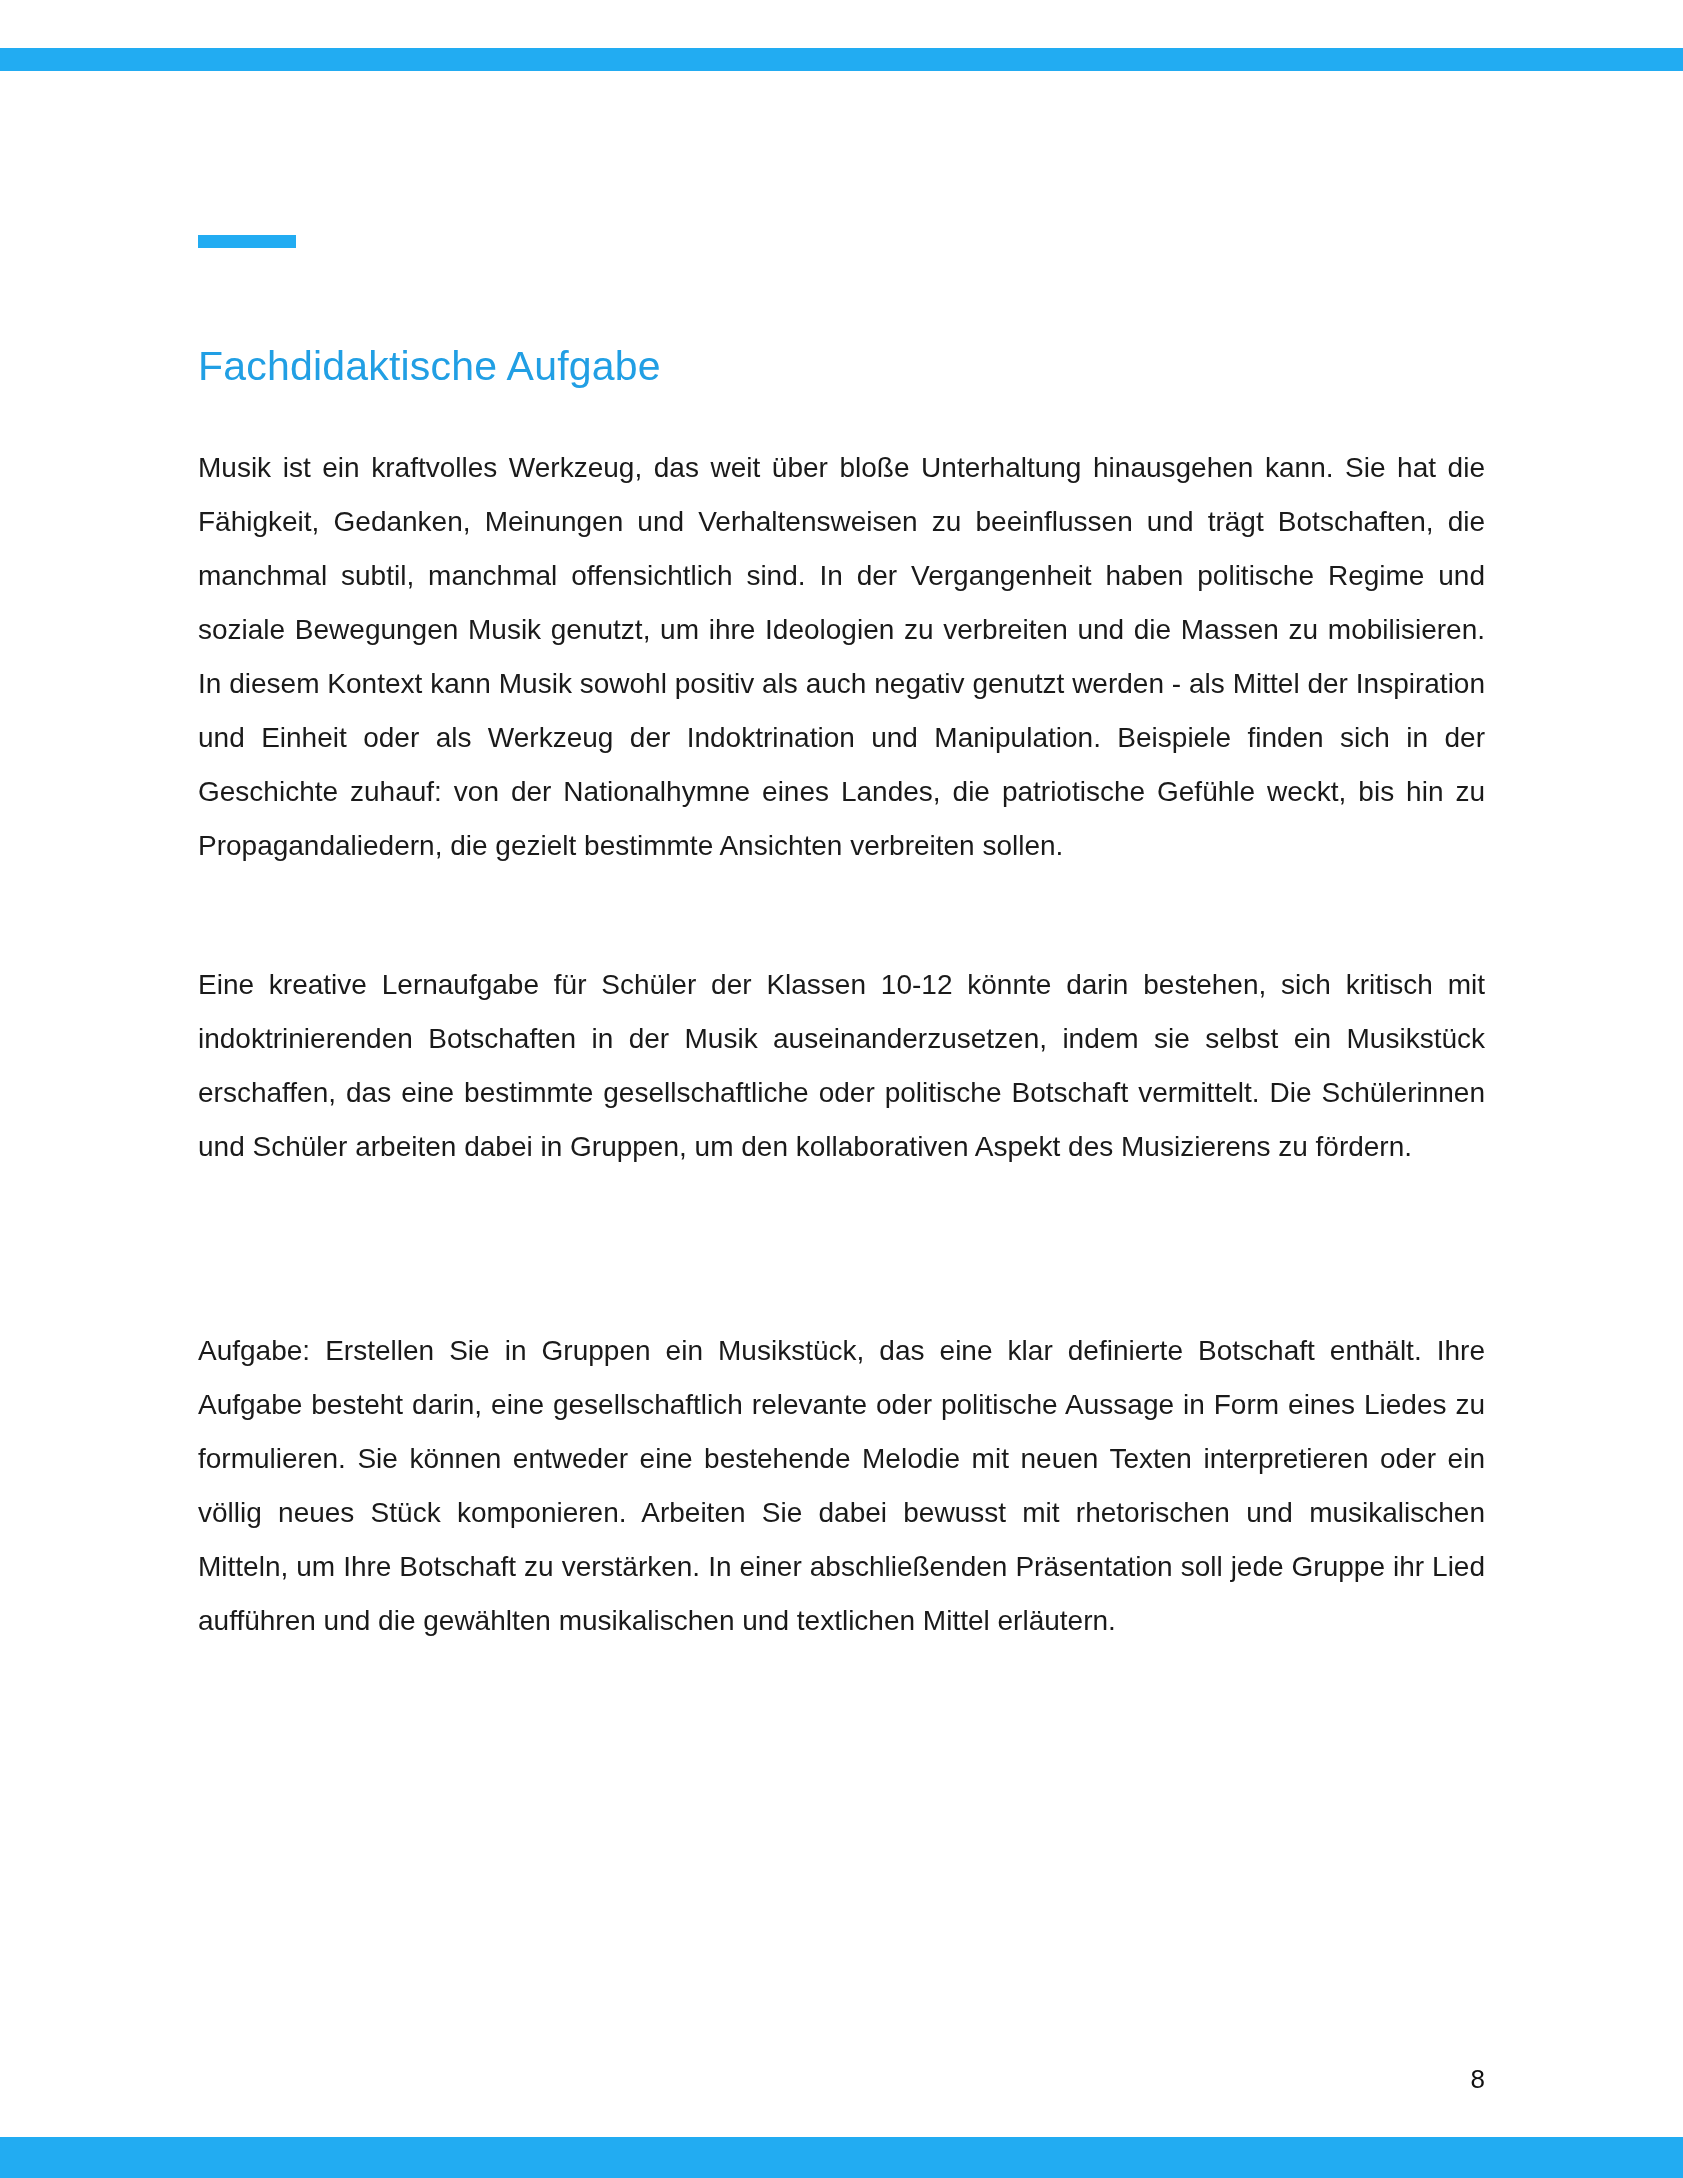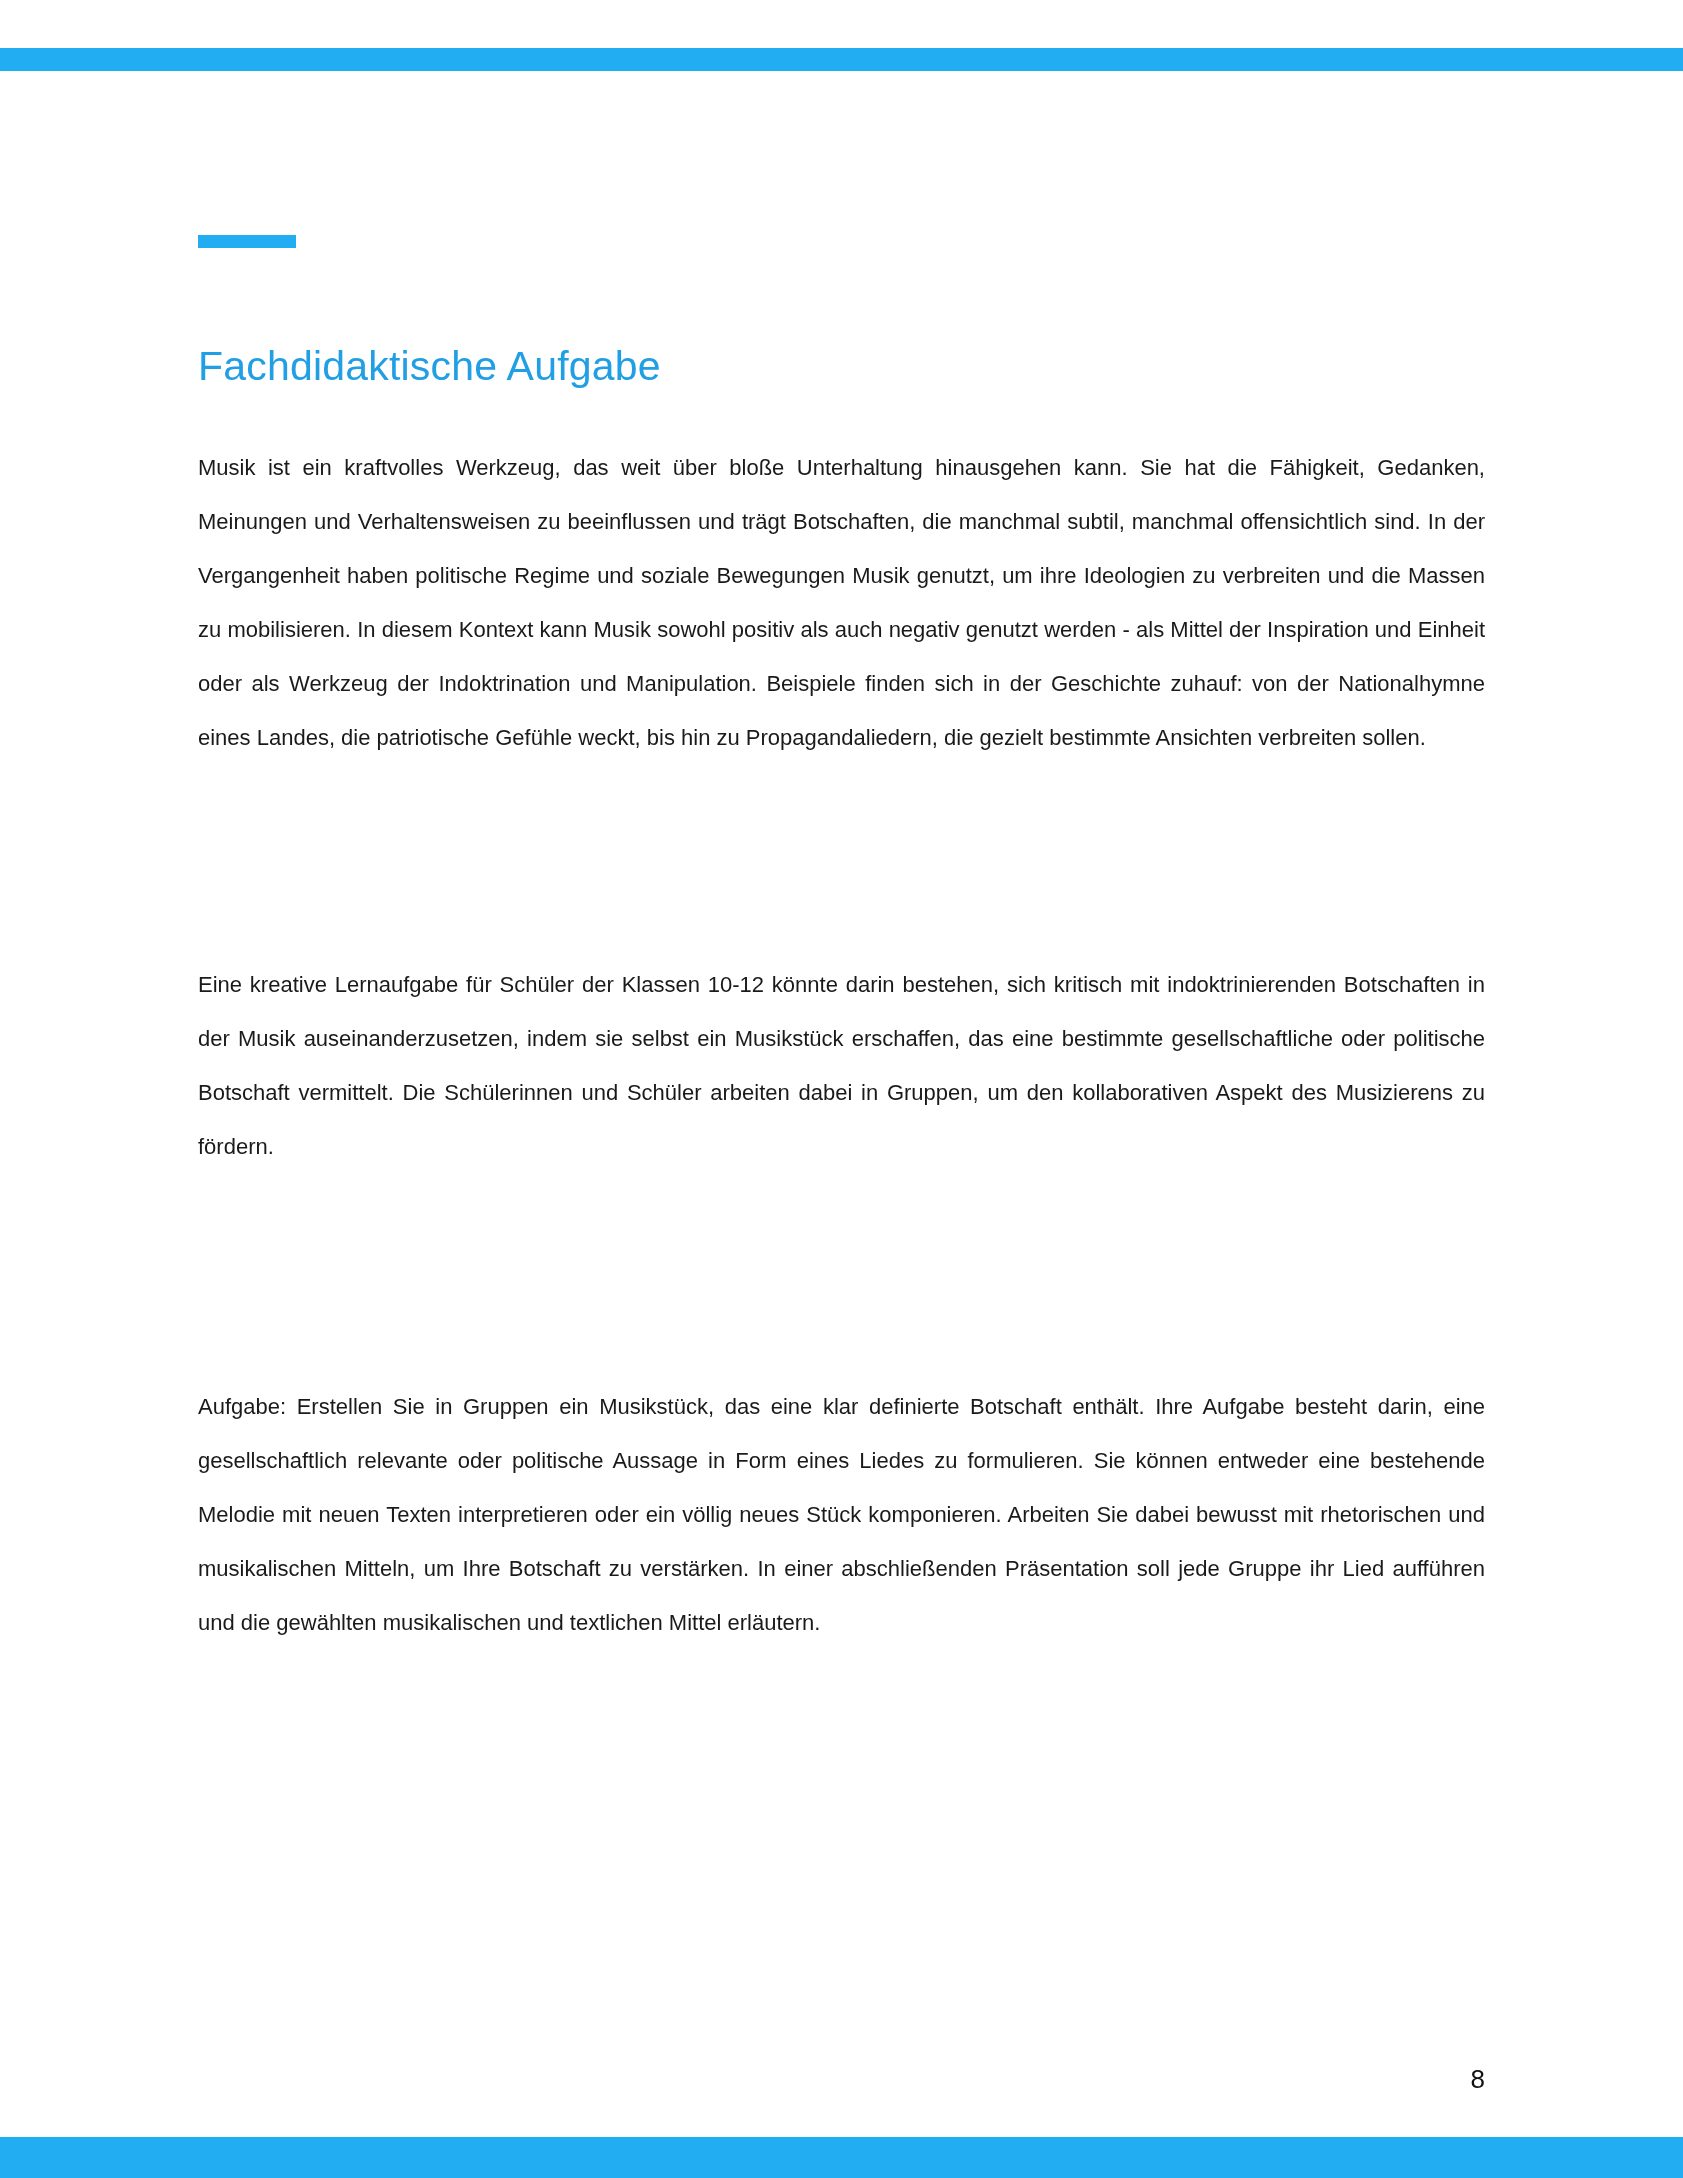--- a/index.html
+++ b/index.html
@@ -67,31 +67,31 @@
 
   .body-block {
     position: absolute;
     left: 198px;
     width: 1287px;
   }
 
   .body-block p {
     margin: 0;
     font-family: "Liberation Sans", sans-serif;
-    font-size: 22px;
+    font-size: 28px;
     line-height: 54px;
     color: #1a1a1a;
     text-align: justify;
     text-justify: inter-word;
     hyphens: none;
   }
 
   #para-1 { top: 393px; }
   #para-2 { top: 910px; }
-  #para-3 { top: 1332px; }
+  #para-3 { top: 1276px; }
 
   .page-number {
     position: absolute;
     left: 198px;
     top: 2015px;
     width: 1287px;
     text-align: right;
     font-family: "Liberation Sans", sans-serif;
     font-size: 26px;
     line-height: 32px;

